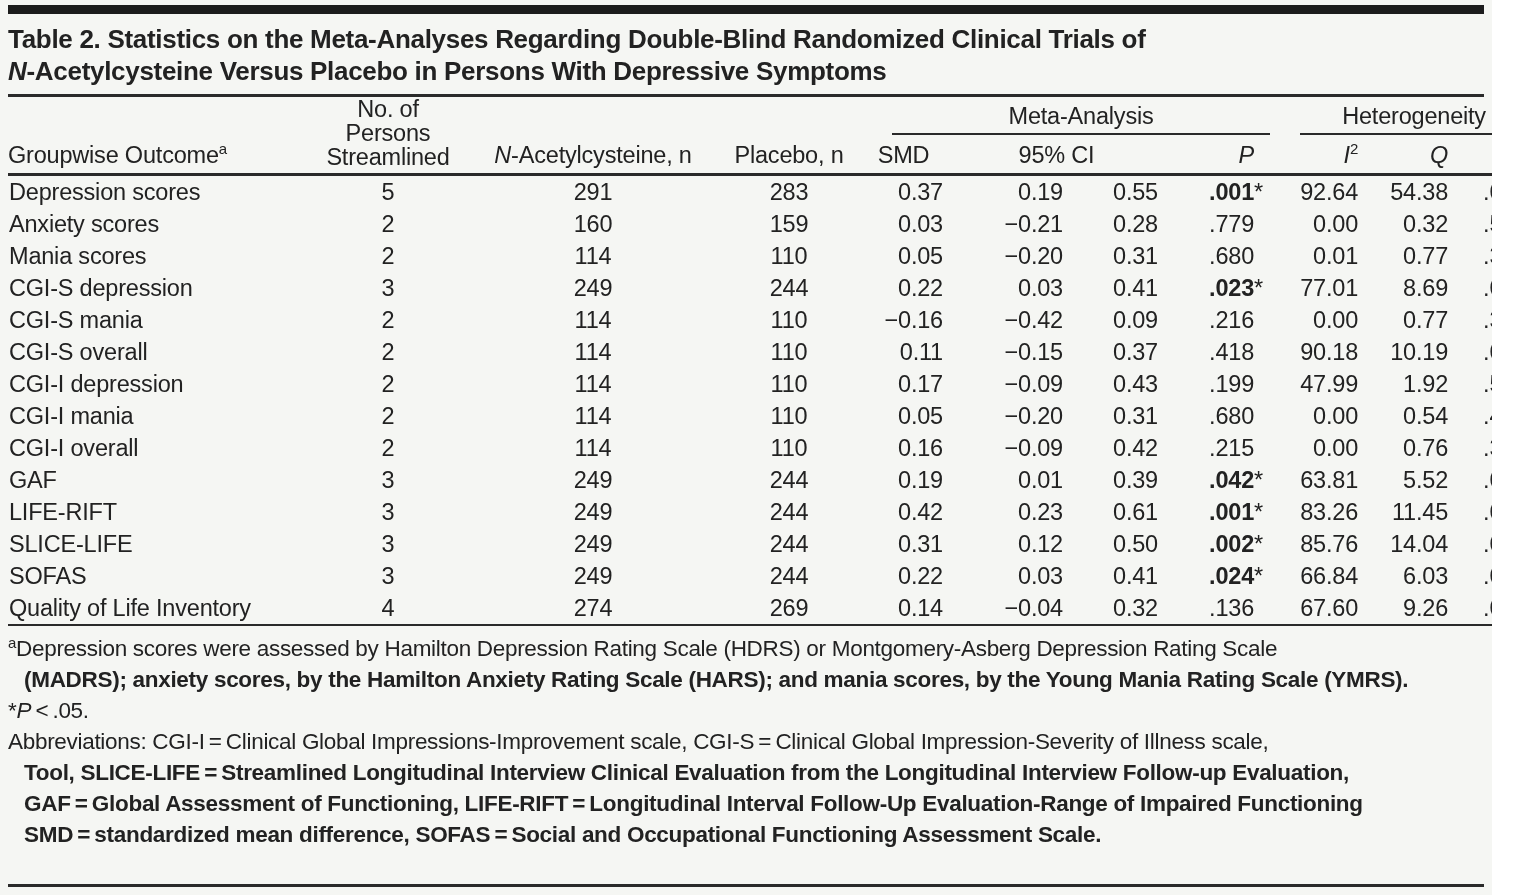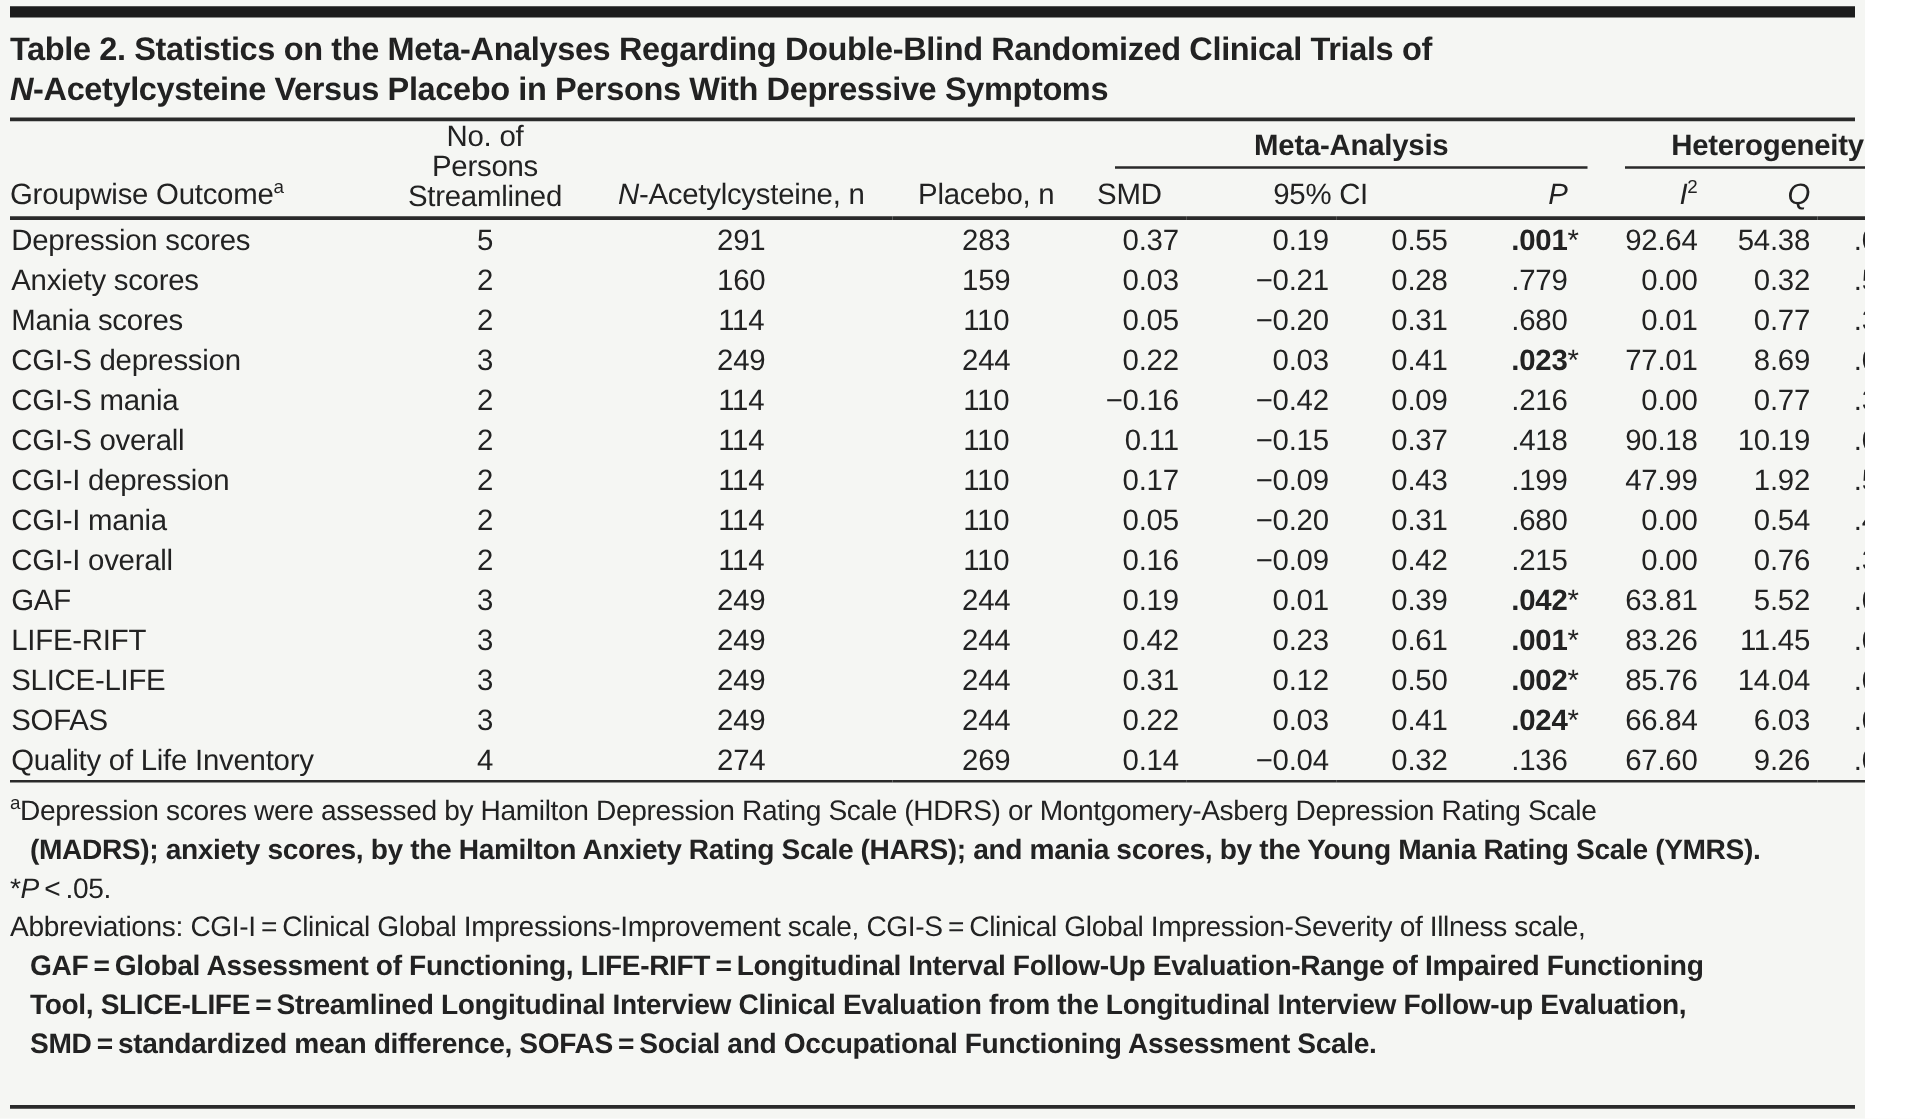--- a/index.html
+++ b/index.html
@@ -37,21 +37,21 @@
   .c-outcome{text-align:left;}
   .c-comp,.c-nac,.c-placebo{text-align:center;}
   .c-num{text-align:right;padding-right:6px;}
   .c-plast{padding-right:0;}
   .c-p{text-align:right;padding-right:4px;}
   .h-smd{text-align:center;padding-right:6px;}
   .h-ci{text-align:center;}
   .h-p{text-align:right;padding-right:4px;}
   .h-num{text-align:right;padding-right:6px;}
   .h-plast{text-align:right;padding-right:0;}
-  .spanner{vertical-align:bottom;padding:0;font-weight:bold;}
+  .spanner{vertical-align:bottom;padding:0;}
   .spanline{
     border-bottom:2px solid var(--rule);
     text-align:center;padding-bottom:3px;
   }
   .spanline.meta{margin-left:28px;margin-right:6px;}
   .spanline.het{margin-left:24px;margin-right:0;}
   tbody td{padding-top:2.5px;padding-bottom:2.5px;line-height:27px;}
   tbody tr:last-child td{border-bottom:2px solid var(--rule);margin-top:35px;}
   .pnum.sig{font-weight:bold;}
   .star{display:inline-block;width:18px;text-align:left;}
@@ -298,19 +298,19 @@
           <td class="c-num c-plast">.026</td>
         </tr>
       </tbody>
   </table>
 
   <div class="footnotes">
     <div class="fn-line"><sup class="suph">a</sup><span>Depression scores were assessed by Hamilton Depression Rating Scale (HDRS) or Montgomery-Asberg Depression Rating Scale</span></div>
     <div class="fn-line indent">(MADRS); anxiety scores, by the Hamilton Anxiety Rating Scale (HARS); and mania scores, by the Young Mania Rating Scale (YMRS).</div>
     <div class="fn-line"><span>*</span><i>P</i><span> &lt; .05.</span></div>
     <div class="fn-line">Abbreviations: CGI-I = Clinical Global Impressions-Improvement scale, CGI-S = Clinical Global Impression-Severity of Illness scale,</div>
+    <div class="fn-line indent">Tool, SLICE-LIFE = Streamlined Longitudinal Interview Clinical Evaluation from the Longitudinal Interview Follow-up Evaluation,</div>
     <div class="fn-line indent">GAF = Global Assessment of Functioning, LIFE-RIFT = Longitudinal Interval Follow-Up Evaluation-Range of Impaired Functioning</div>
-    <div class="fn-line indent">Tool, SLICE-LIFE = Streamlined Longitudinal Interview Clinical Evaluation from the Longitudinal Interview Follow-up Evaluation,</div>
     <div class="fn-line indent">SMD = standardized mean difference, SOFAS = Social and Occupational Functioning Assessment Scale.</div>
   </div>
 
   <div class="bottom-rule"></div>
 </div>
 
 </body></html>

